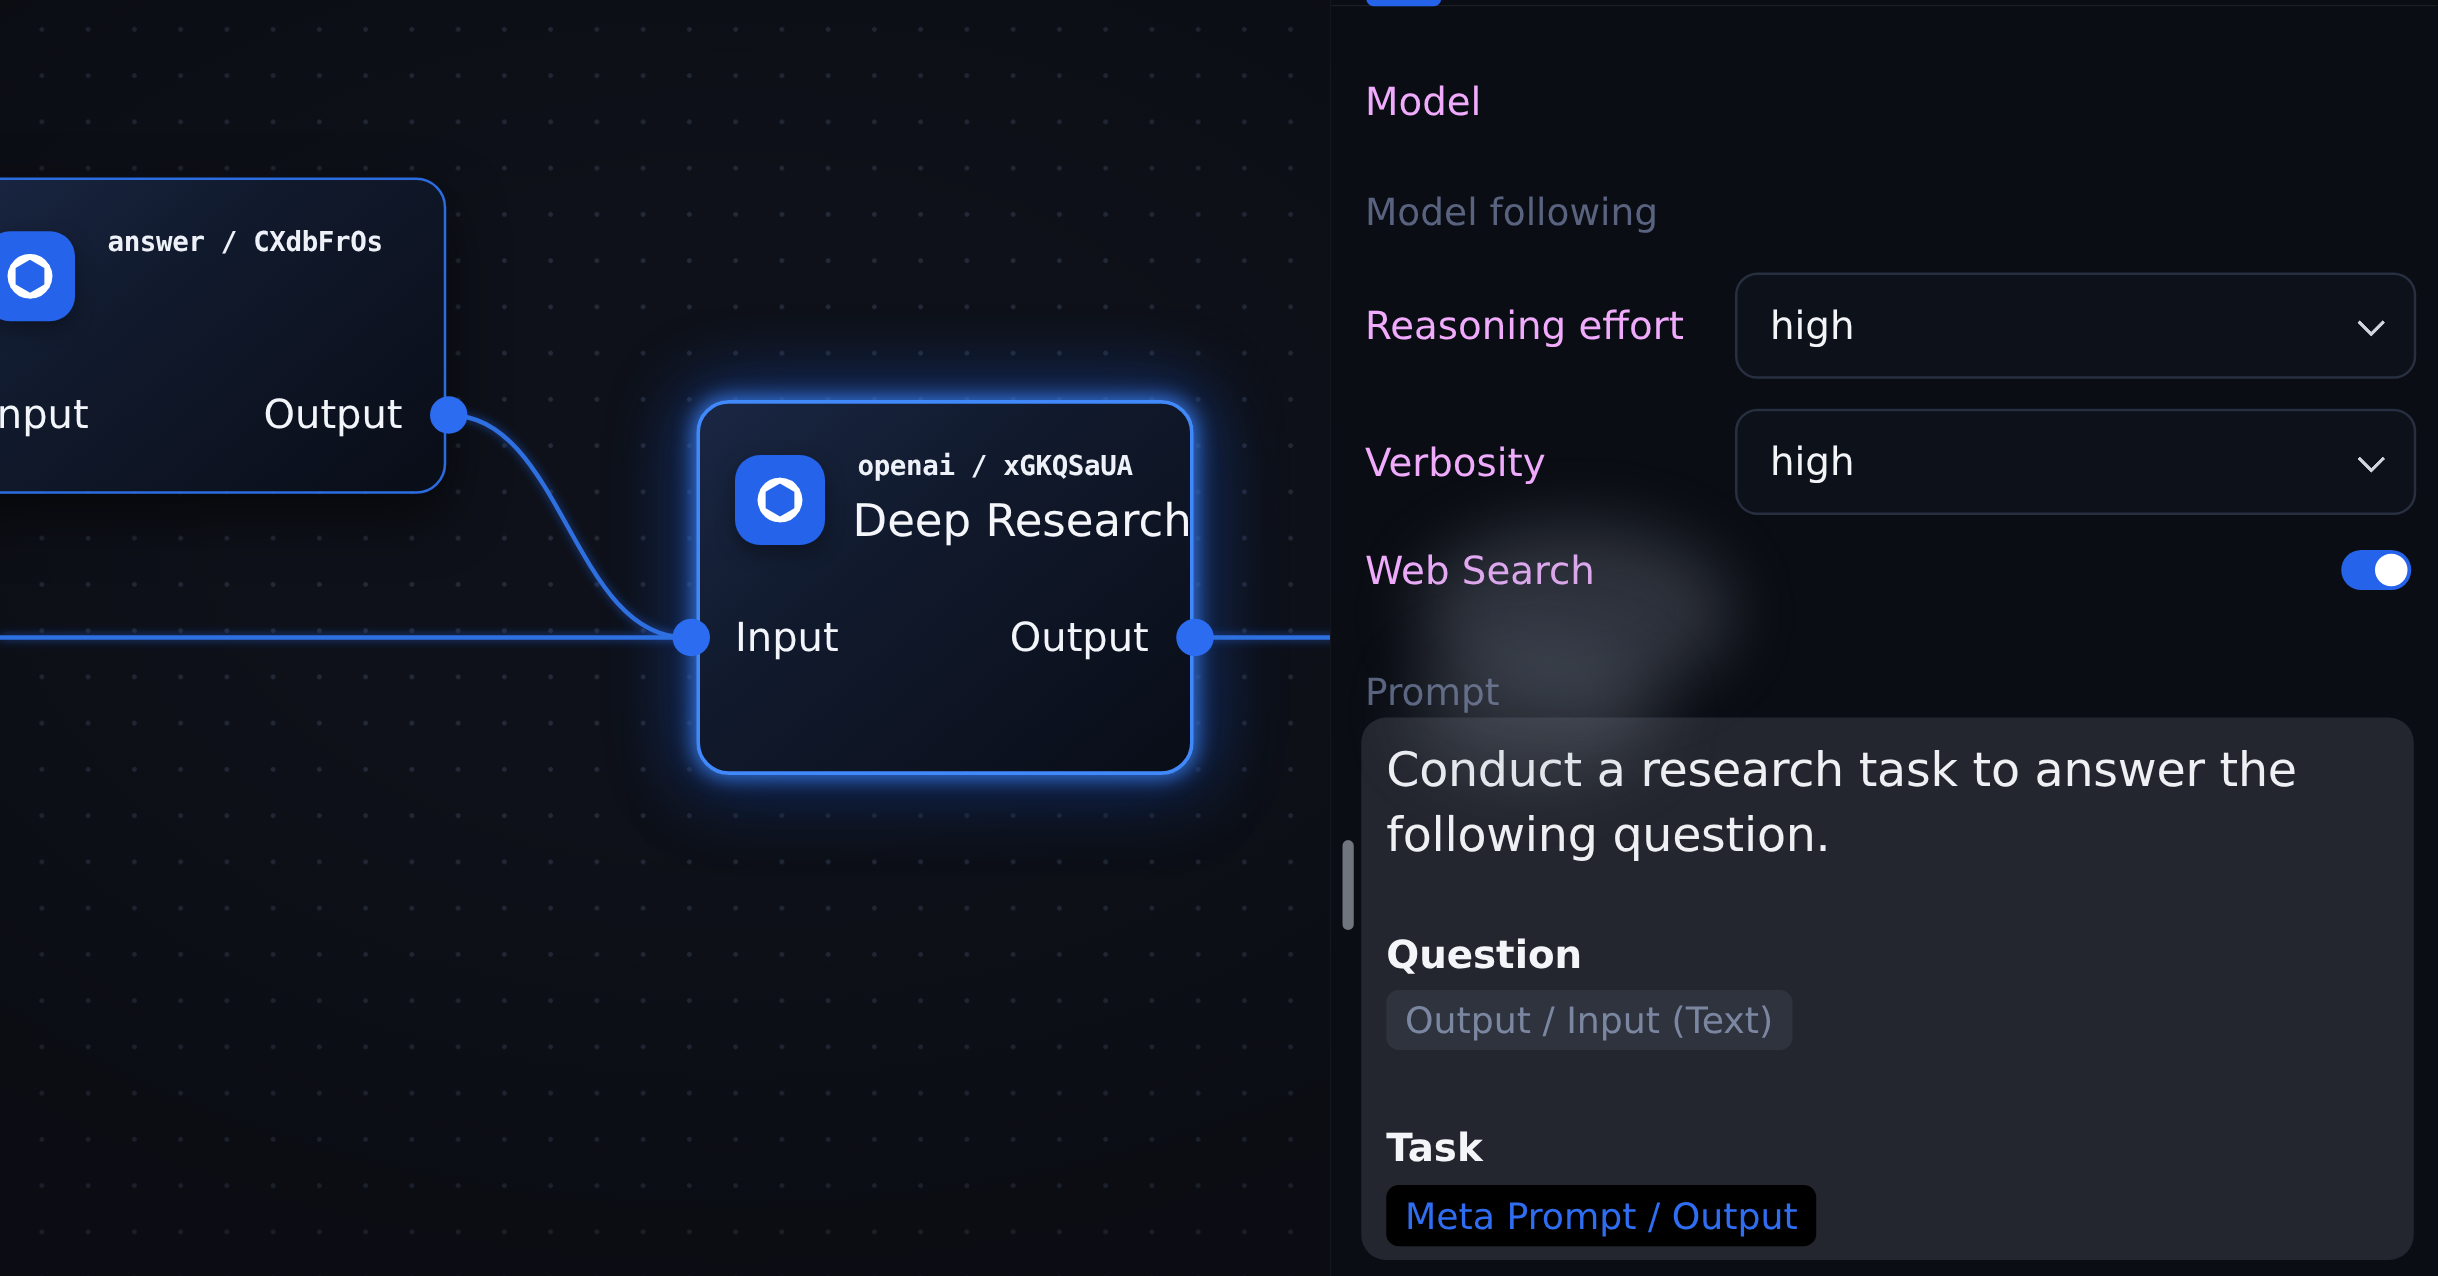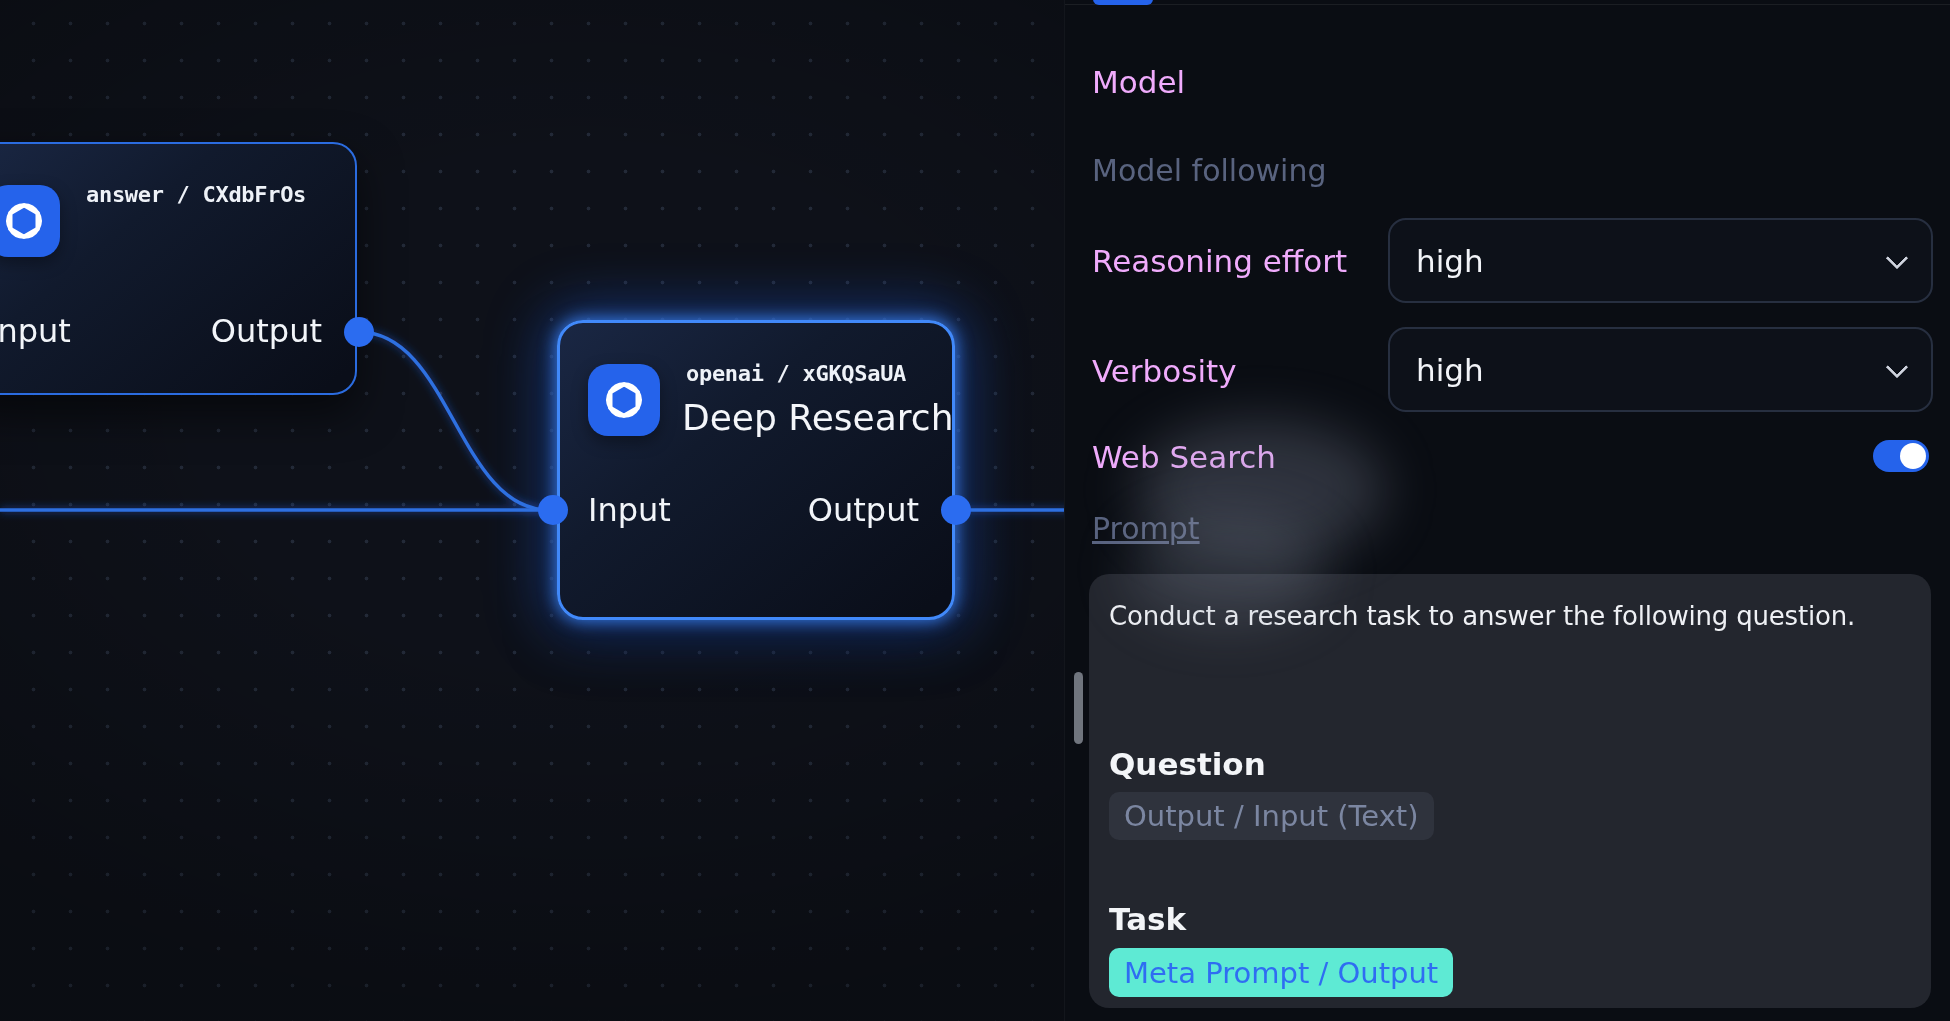--- a/index.html
+++ b/index.html
@@ -53,27 +53,27 @@
   .toggle .knob{position:absolute;right:3px;top:3px;width:26px;height:26px;border-radius:50%;background:#fff;}
 
   
   .smudge{position:absolute;border-radius:50%;filter:blur(26px);z-index:13;pointer-events:none;}
   #smudge1{left:70px;top:420px;width:250px;height:140px;background:rgba(150,160,180,.26);}
   #smudge2{left:62px;top:515px;width:200px;height:110px;background:rgba(140,150,170,.22);}
 
   
   #prompt-card{position:absolute;left:24px;top:574px;width:842px;height:434px;border-radius:20px;
     background:#23262e;box-sizing:border-box;z-index:11;}
-  #prompt-text{position:absolute;left:20px;top:16px;width:795px;font-size:26px;line-height:52px;
+  #prompt-text{position:absolute;left:20px;top:16px;width:795px;font-size:38px;line-height:52px;
     letter-spacing:-.2px;color:#eef0f4;}
   .p-head{position:absolute;left:20px;font-size:31px;font-weight:700;color:#f3f5f8;}
   .chip{position:absolute;left:20px;display:inline-flex;align-items:center;padding:0 15px;height:48px;
     border-radius:10px;font-size:29px;cursor:pointer;white-space:nowrap;}
   #chip-question{top:218px;background:#2f333d;color:#7b86a1;}
-  #chip-task{top:374px;height:49px;background:#5eead4;color:#2f6df2;text-align:center;}
+  #chip-task{top:374px;height:49px;background:#000000;color:#2f6df2;text-align:center;}
 
   #scrollbar{position:absolute;left:9px;top:672px;width:9px;height:72px;border-radius:5px;background:#70757e;z-index:14;cursor:grab;}
 </style>
 </head>
 <body>
 
 <div id="app">
 
   <div id="canvas">
     <div id="canvas-vignette"></div>
@@ -152,21 +152,21 @@
     <div class="dd" id="dd-verbosity">
       <span class="val">high</span>
       <span class="chev"></span>
     </div>
 
     <div class="p-label" style="top:439px;">Web Search</div>
     <div class="toggle">
       <div class="knob"></div>
     </div>
 
-    <div class="p-section" style="top:511px;text-decoration:underline;">Prompt</div>
+    <div class="p-section" style="top:537px;">Prompt</div>
 
     <div class="smudge" id="smudge1"></div>
     <div class="smudge" id="smudge2"></div>
 
     <div id="prompt-card">
       <div id="prompt-text">Conduct a research task to answer the following question.</div>
       <div class="p-head" style="top:172px;">Question</div>
       <div class="chip" id="chip-question">Output / Input (Text)</div>
       <div class="p-head" style="top:327px;">Task</div>
       <div class="chip" id="chip-task">Meta Prompt / Output</div>

